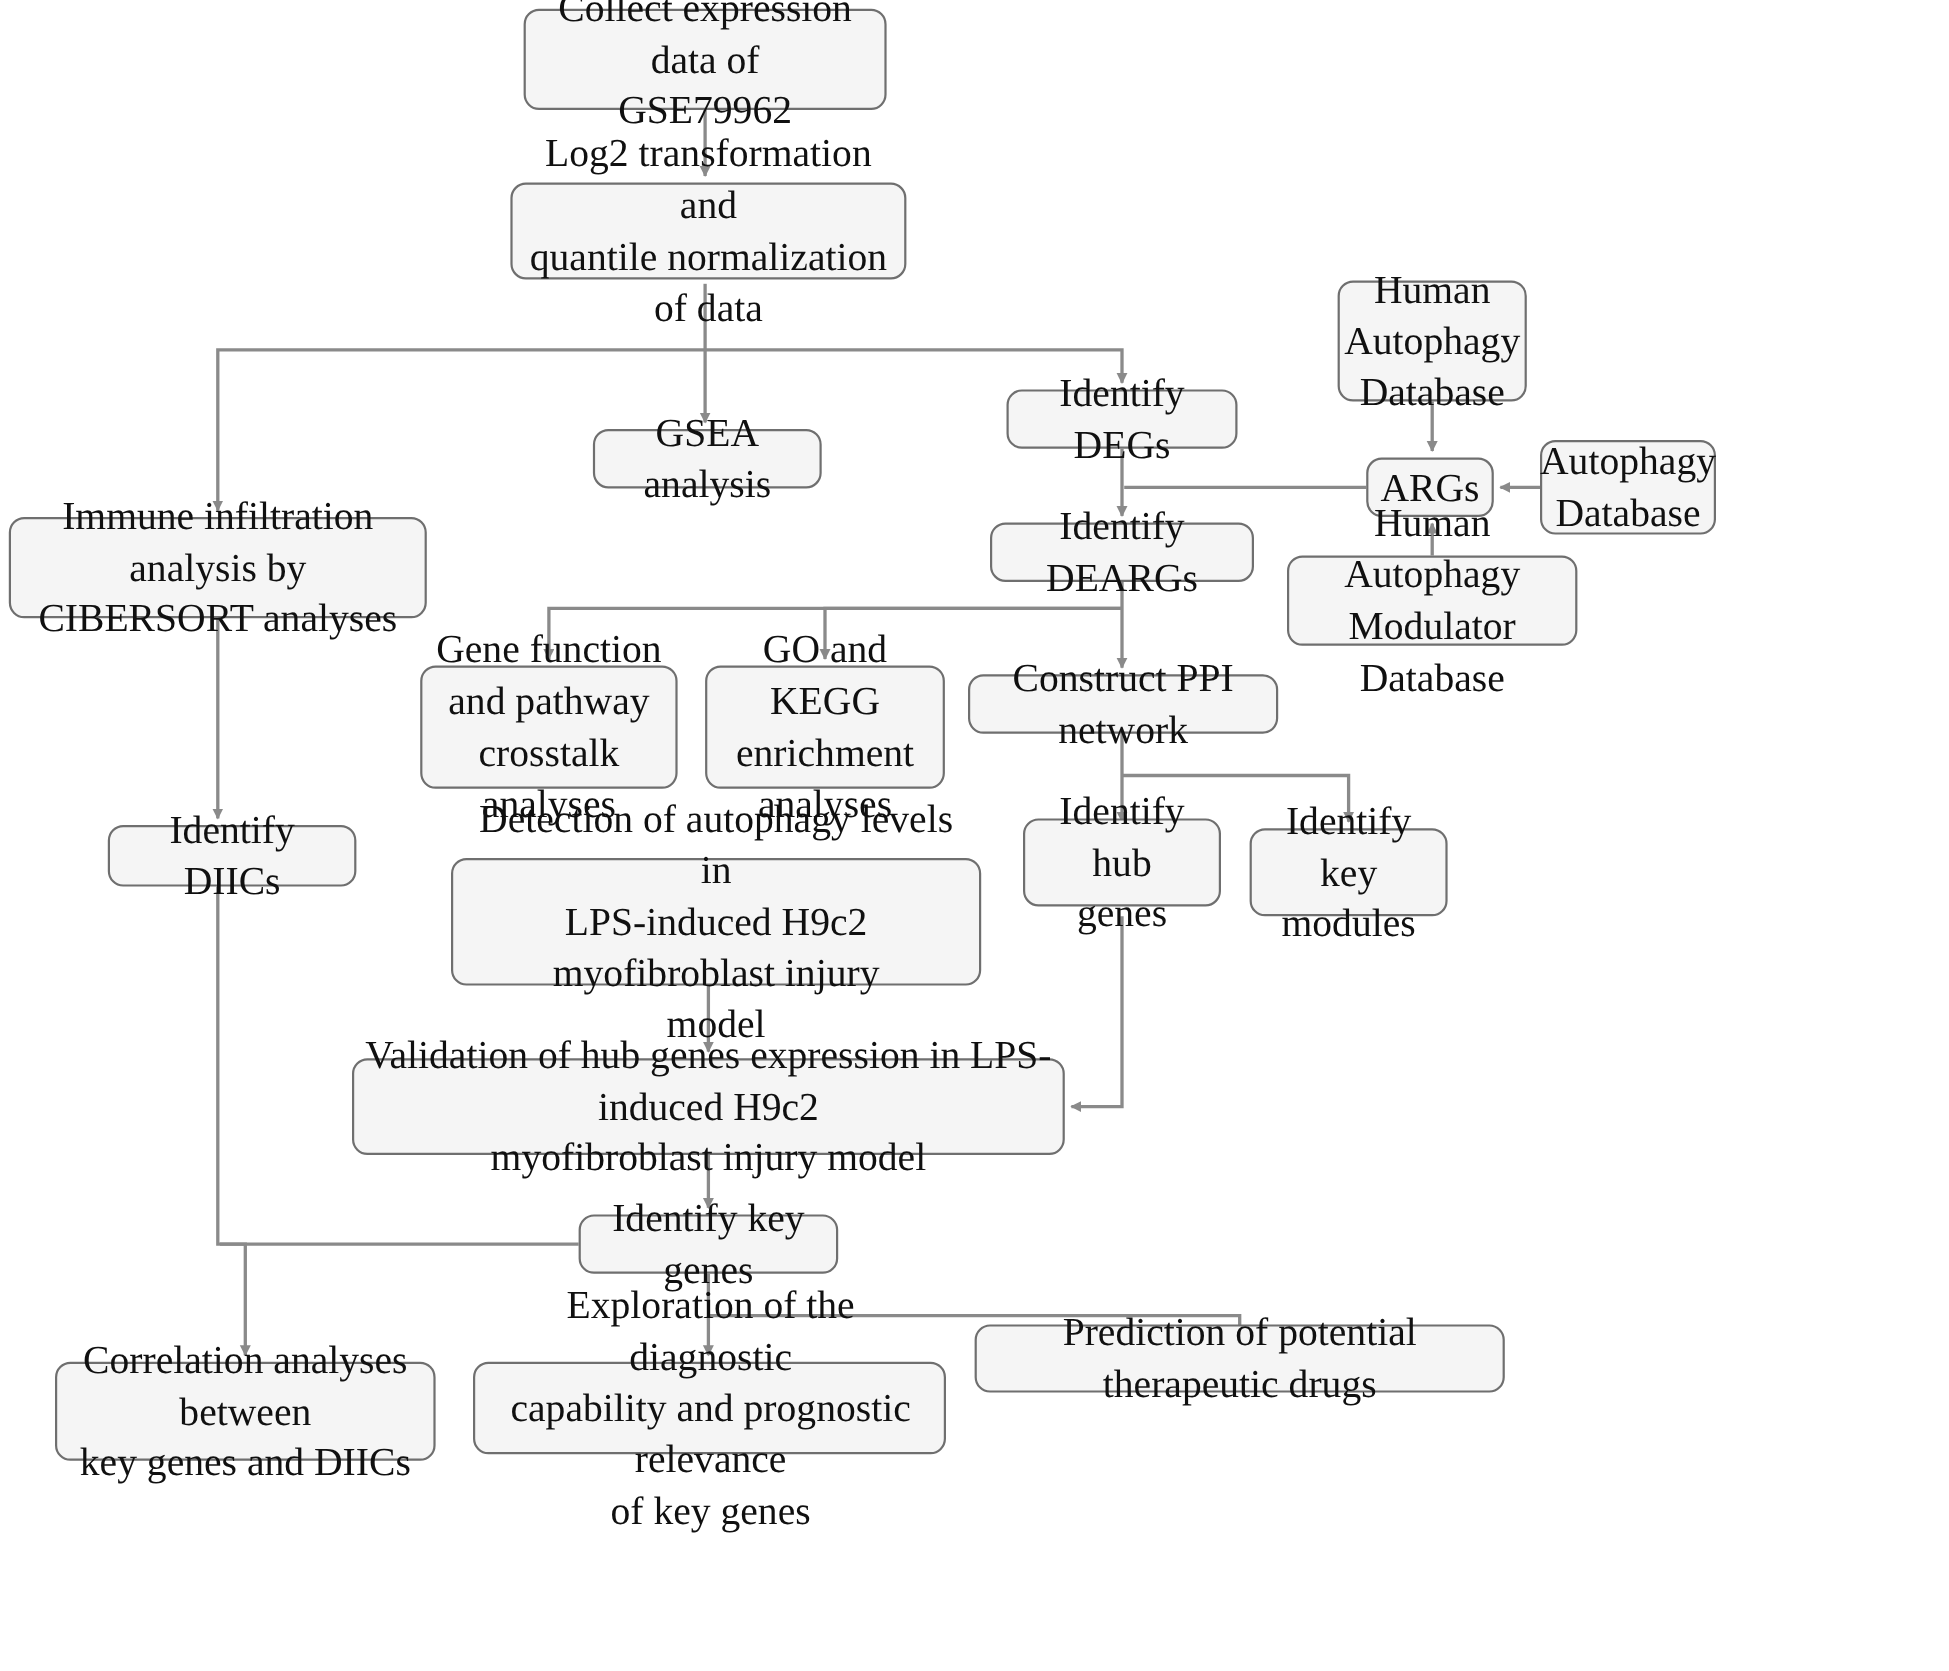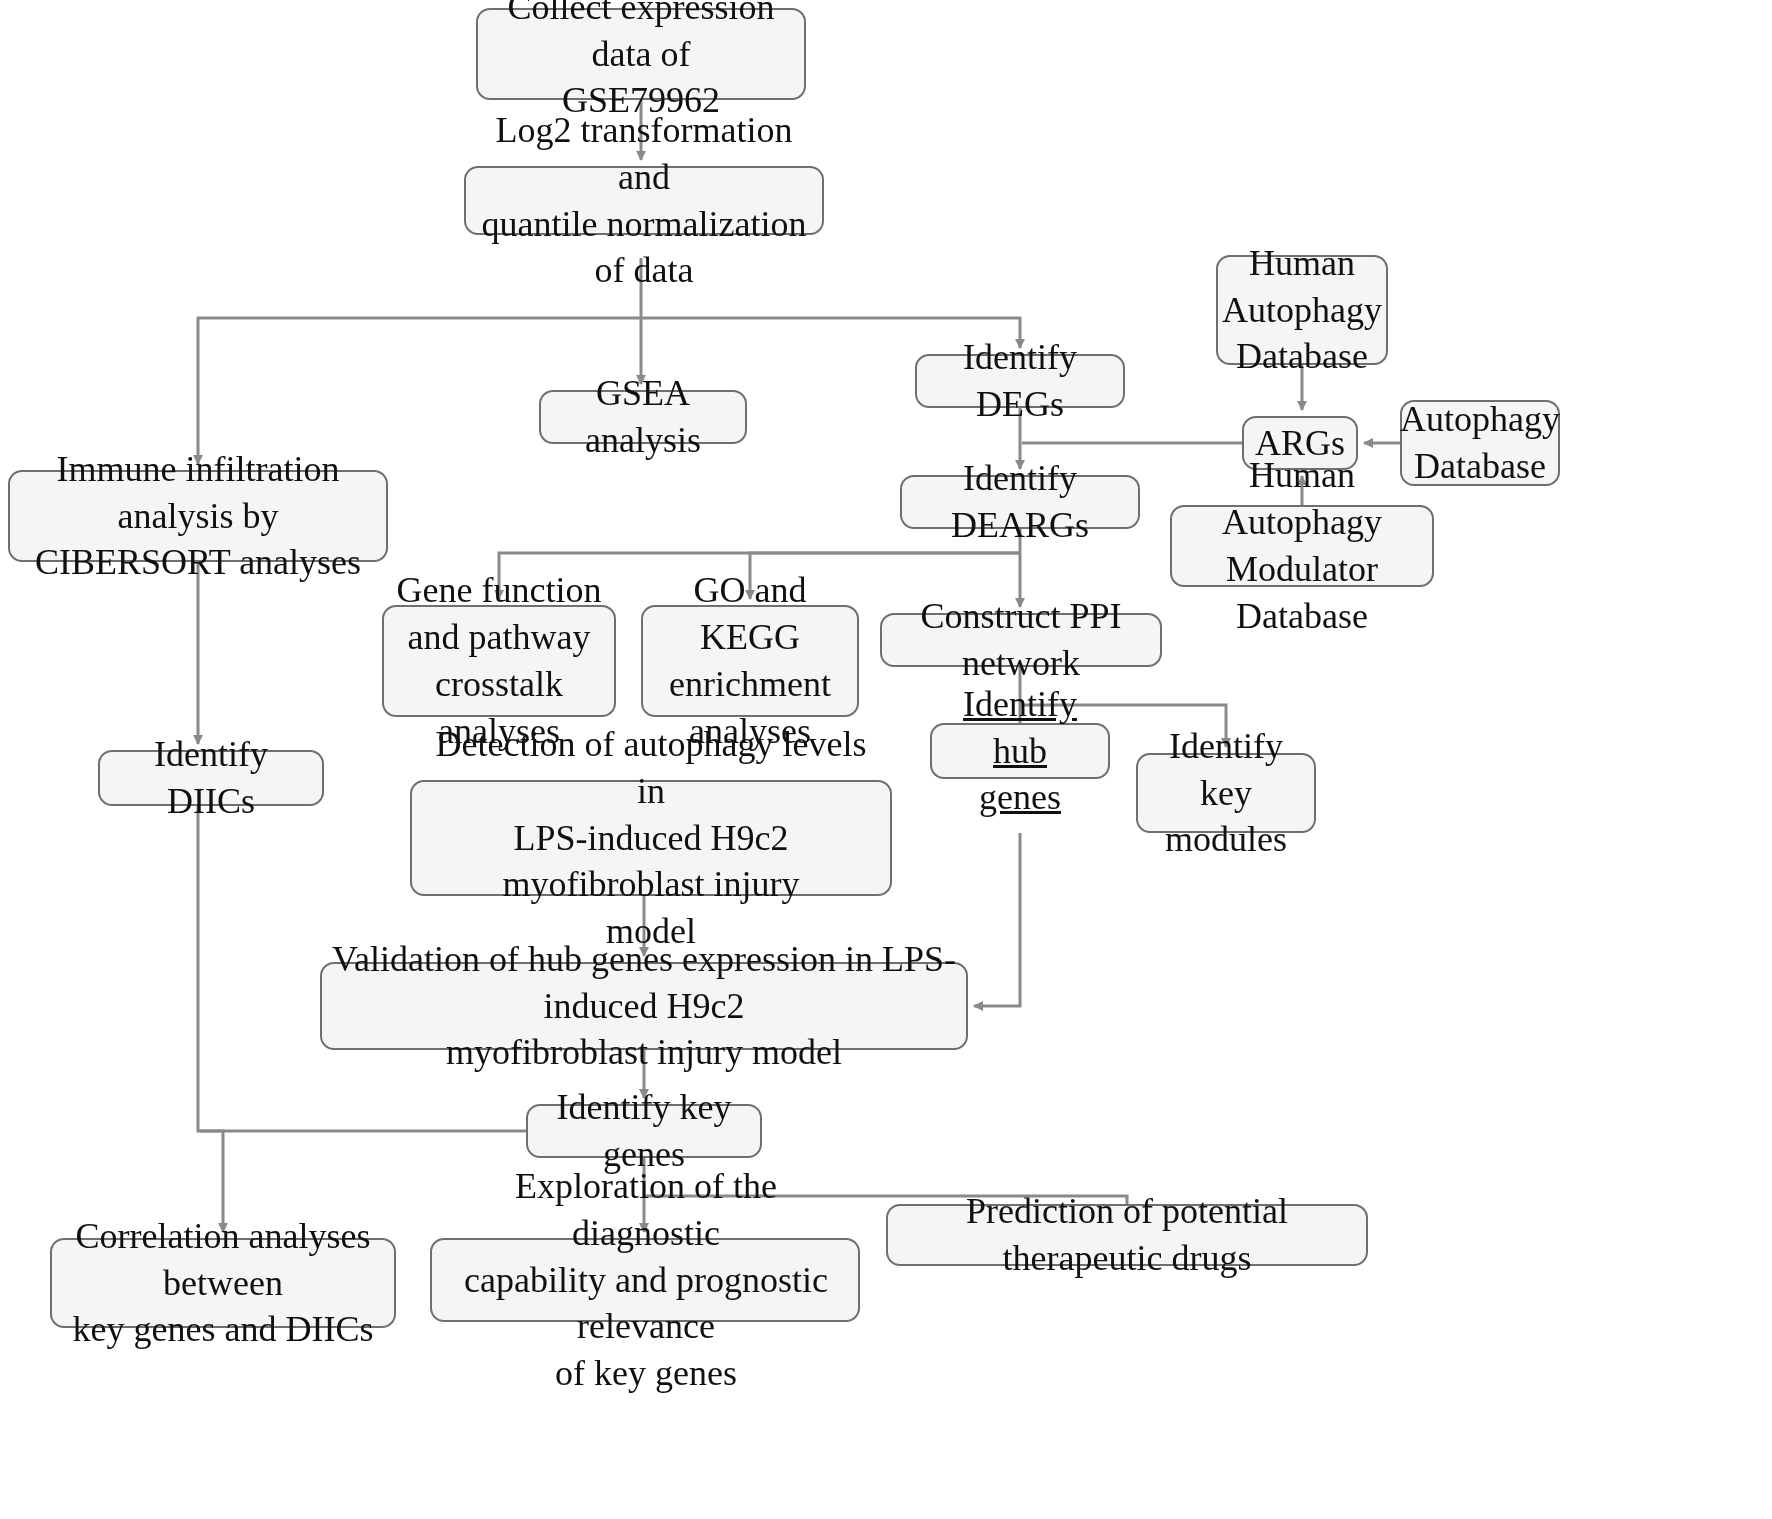--- a/index.html
+++ b/index.html
@@ -80,21 +80,21 @@
       <path d="M644,1196 L1127,1196 L1127,1232"></path>
 
       <path d="M526,1131 L200,1131" marker-end="none"></path>
     </g>
   </svg>
 
   <div class="node" style="left:476px;top:8px;width:330px;height:92px;">
       <span>Collect expression data of
 GSE79962</span>
     </div>
-  <div class="node" style="left:464px;top:166px;width:360px;height:69px;">
+  <div class="node" style="left:464px;top:166px;width:360px;height:88px;">
       <span>Log2 transformation and
 quantile normalization of data</span>
     </div>
   <div class="node" style="left:1216px;top:255px;width:172px;height:110px;">
       <span>Human
 Autophagy
 Database</span>
     </div>
   <div class="node" style="left:915px;top:354px;width:210px;height:54px;">
       <span>Identify  DEGs</span>
@@ -129,21 +129,21 @@
       <span>GO and KEGG
 enrichment
 analyses</span>
     </div>
   <div class="node" style="left:880px;top:613px;width:282px;height:54px;">
       <span>Construct PPI network</span>
     </div>
   <div class="node" style="left:98px;top:750px;width:226px;height:56px;">
       <span>Identify DIICs</span>
     </div>
-  <div class="node" style="left:930px;top:723px;width:180px;height:56px;text-decoration:underline;">
+  <div class="node" style="left:930px;top:744px;width:180px;height:80px;">
       <span>Identify hub
 genes</span>
     </div>
   <div class="node" style="left:1136px;top:753px;width:180px;height:80px;">
       <span>Identify key
 modules</span>
     </div>
   <div class="node" style="left:410px;top:780px;width:482px;height:116px;">
       <span>Detection of autophagy levels in
 LPS-induced H9c2 myofibroblast injury

